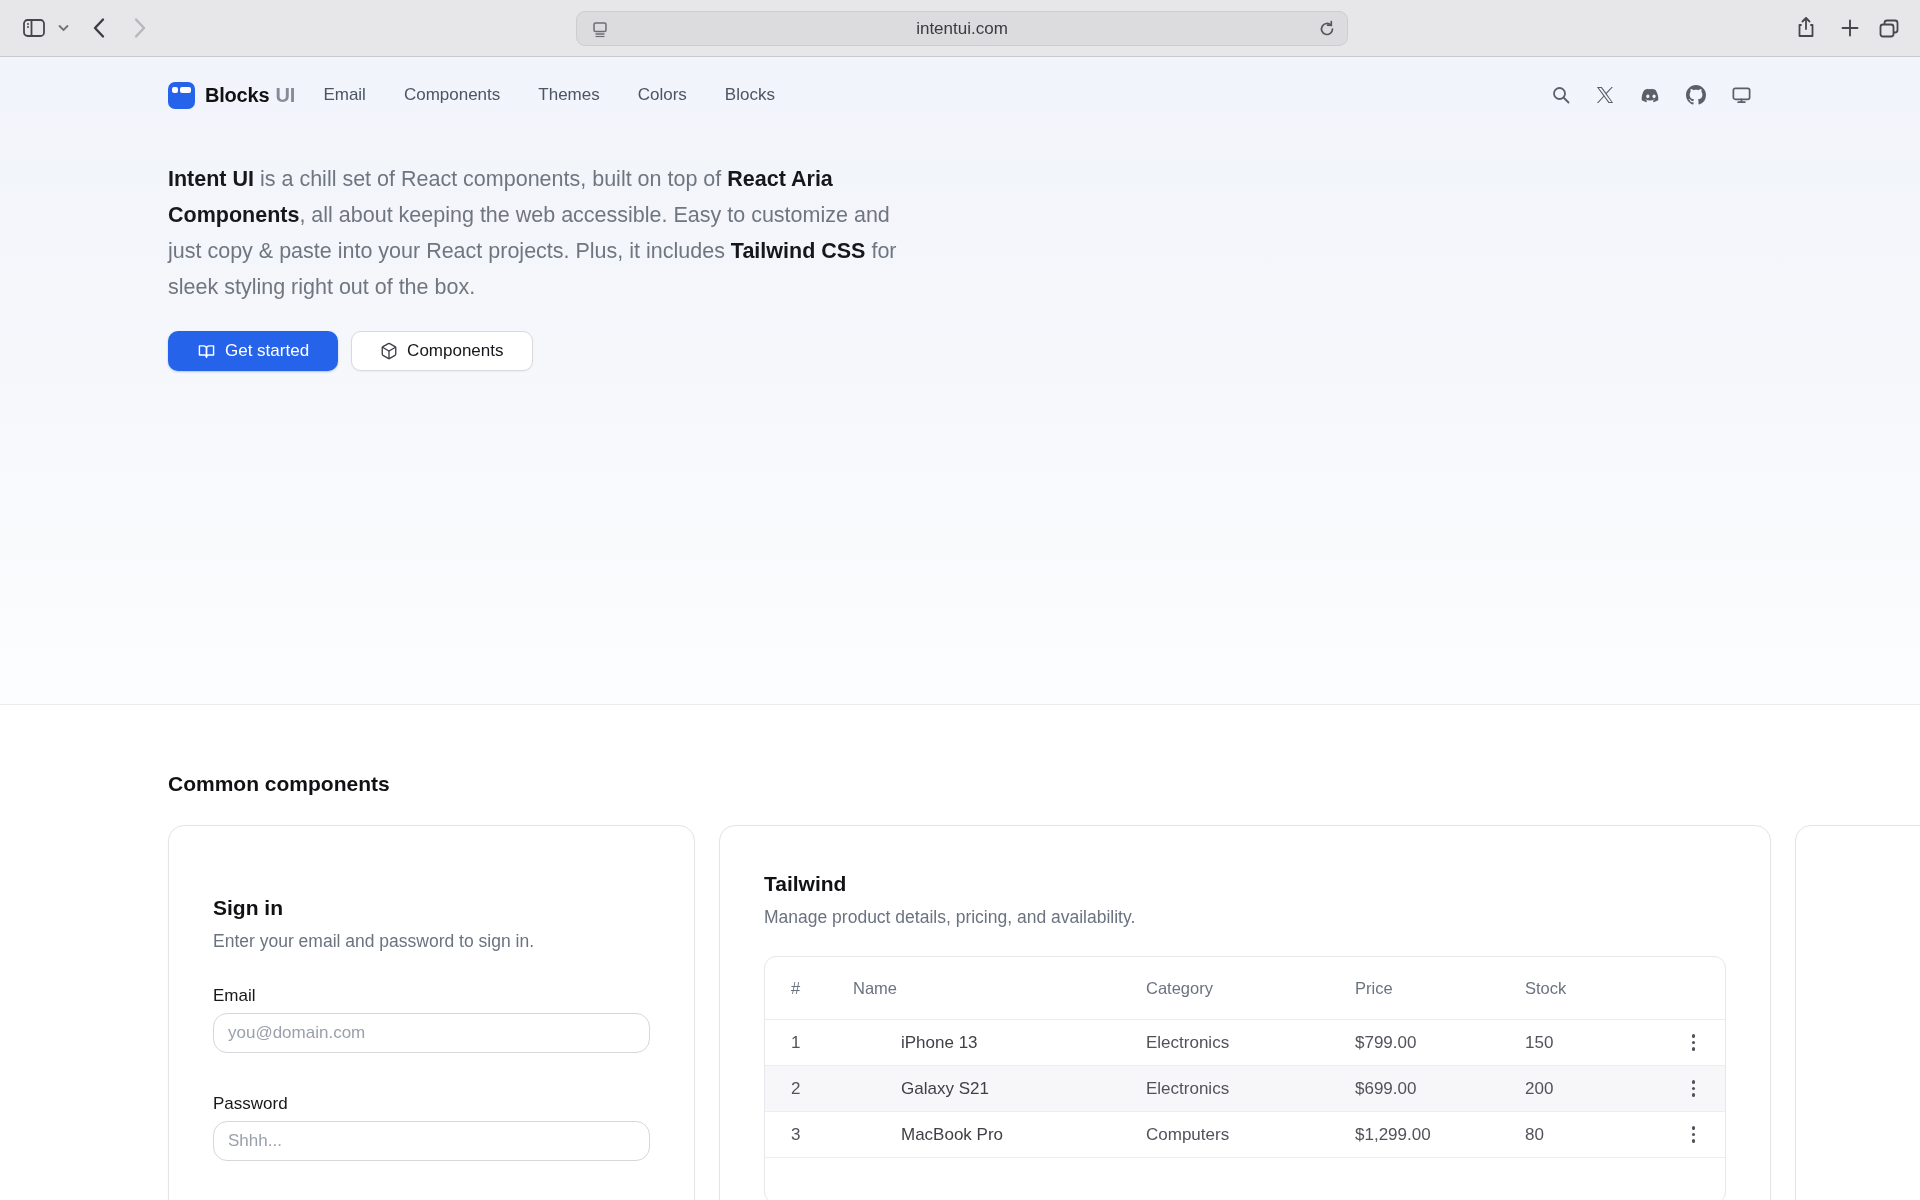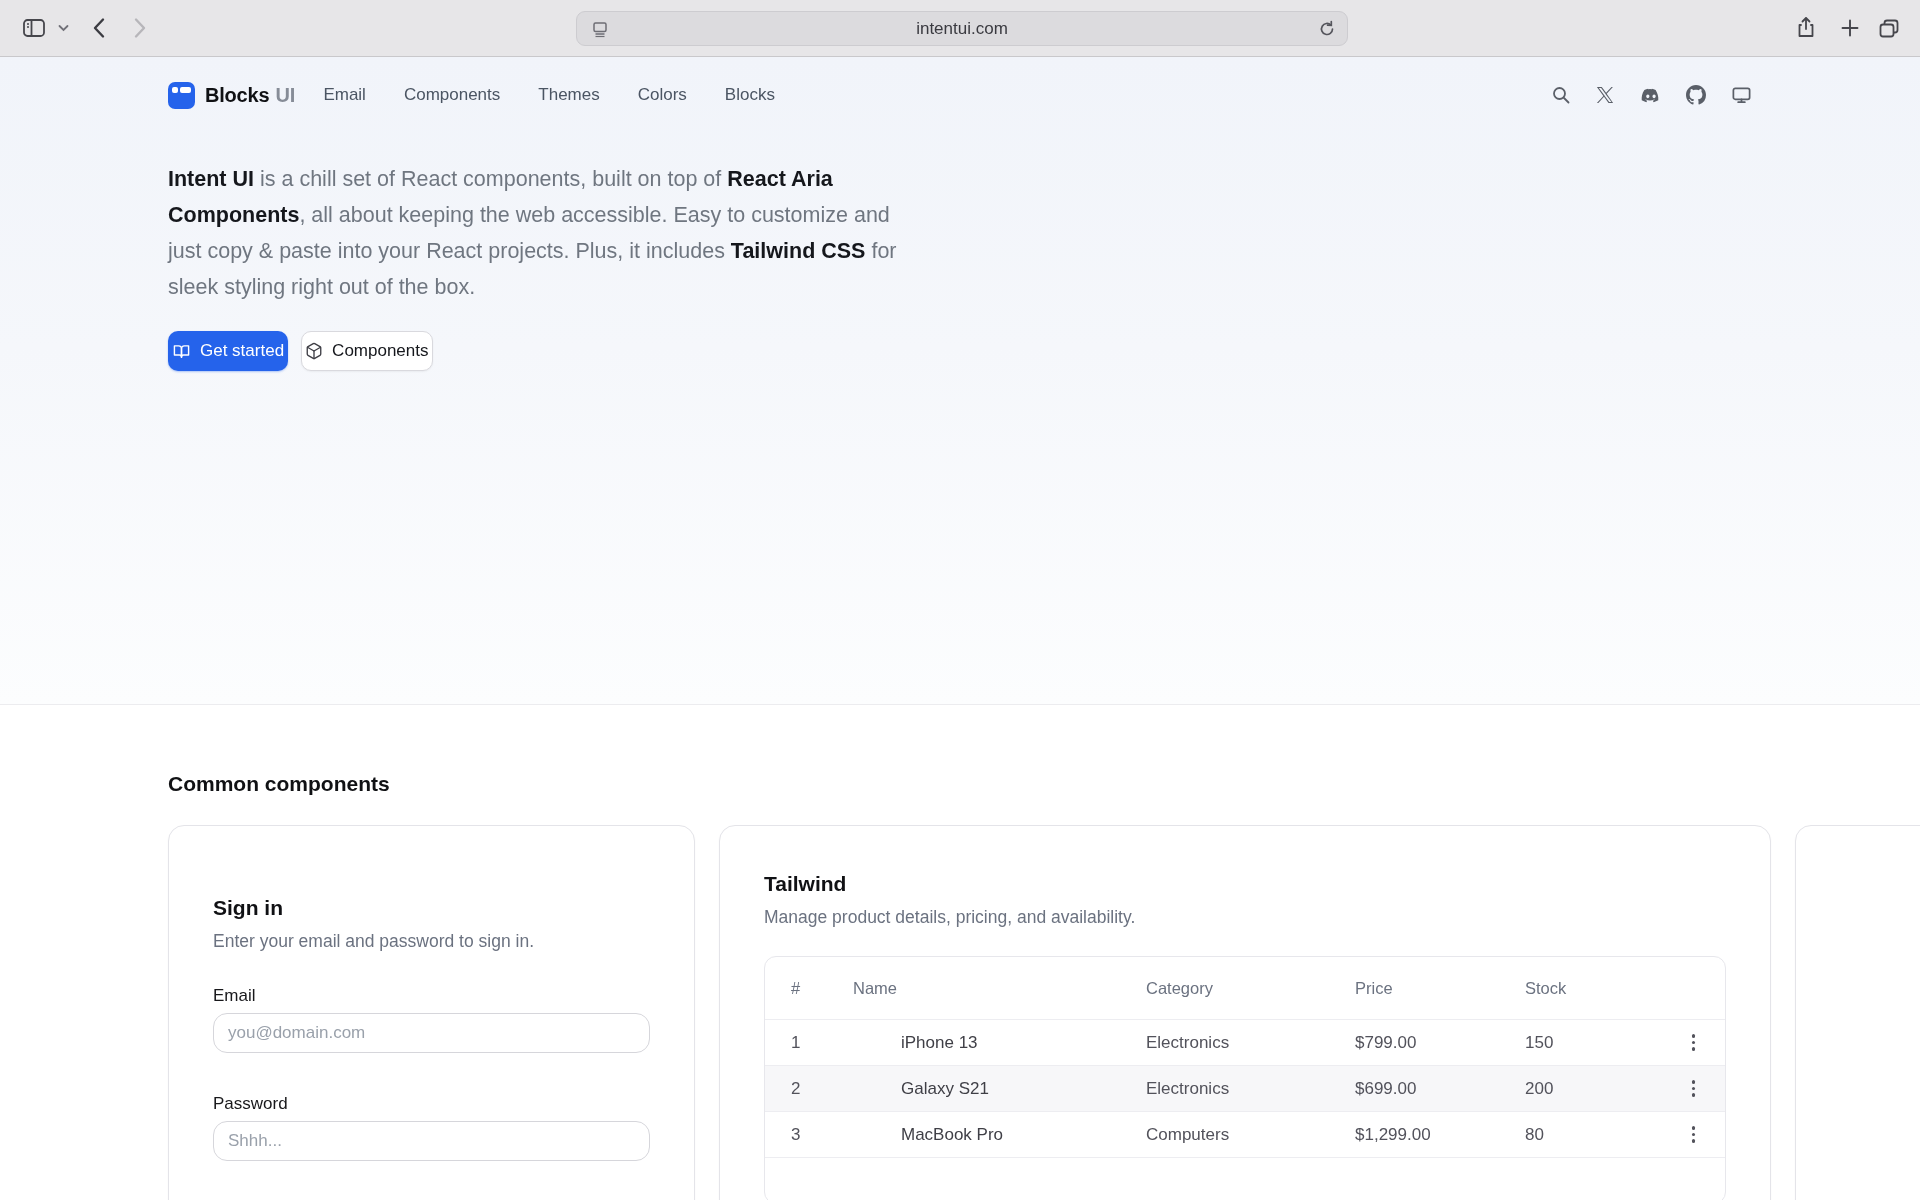--- a/index.html
+++ b/index.html
@@ -37,21 +37,21 @@
   .nav-icons .icon-btn { background:none; border:none; color:#5a5f68; cursor:pointer; display:flex; }
 
   
   .hero { padding-left:168px; }
   .hero h1 { margin-top:138px; font-size:52px; line-height:64px; font-weight:800;
              letter-spacing:-2px; color:#0a0b0e; }
   .hero h1 div { white-space:nowrap; }
   .hero p { margin-top:28px; width:748px; font-size:21.5px; line-height:36px; color:#6f7680; }
   .hero p b { color:#15171c; font-weight:700; }
   .hero-actions { margin-top:26px; display:flex; gap:13px; }
-  .btn { height:40px; display:inline-flex; align-items:center; gap:9px; padding:0 3px;
+  .btn { height:40px; display:inline-flex; align-items:center; gap:9px; padding:0 28px;
          border-radius:10px; font-size:17px; font-weight:500; cursor:pointer; border:1px solid transparent; }
   .btn-primary { background:#2563eb; color:#fff; box-shadow:0 1px 2px rgba(37,99,235,.35); }
   .btn-secondary { background:#fff; color:#15171c; border-color:#d9d9de; box-shadow:0 1px 2px rgba(0,0,0,.05); }
 
   
   .section { padding:67px 0 0 168px; background:#fff; }
   .section h2 { font-size:21px; font-weight:700; color:#101114; }
   .section .sub { margin-top:10px; font-size:17.5px; color:#6b7280; }
 
   .cards { margin-top:29px; display:flex; gap:24px; align-items:flex-start; }

